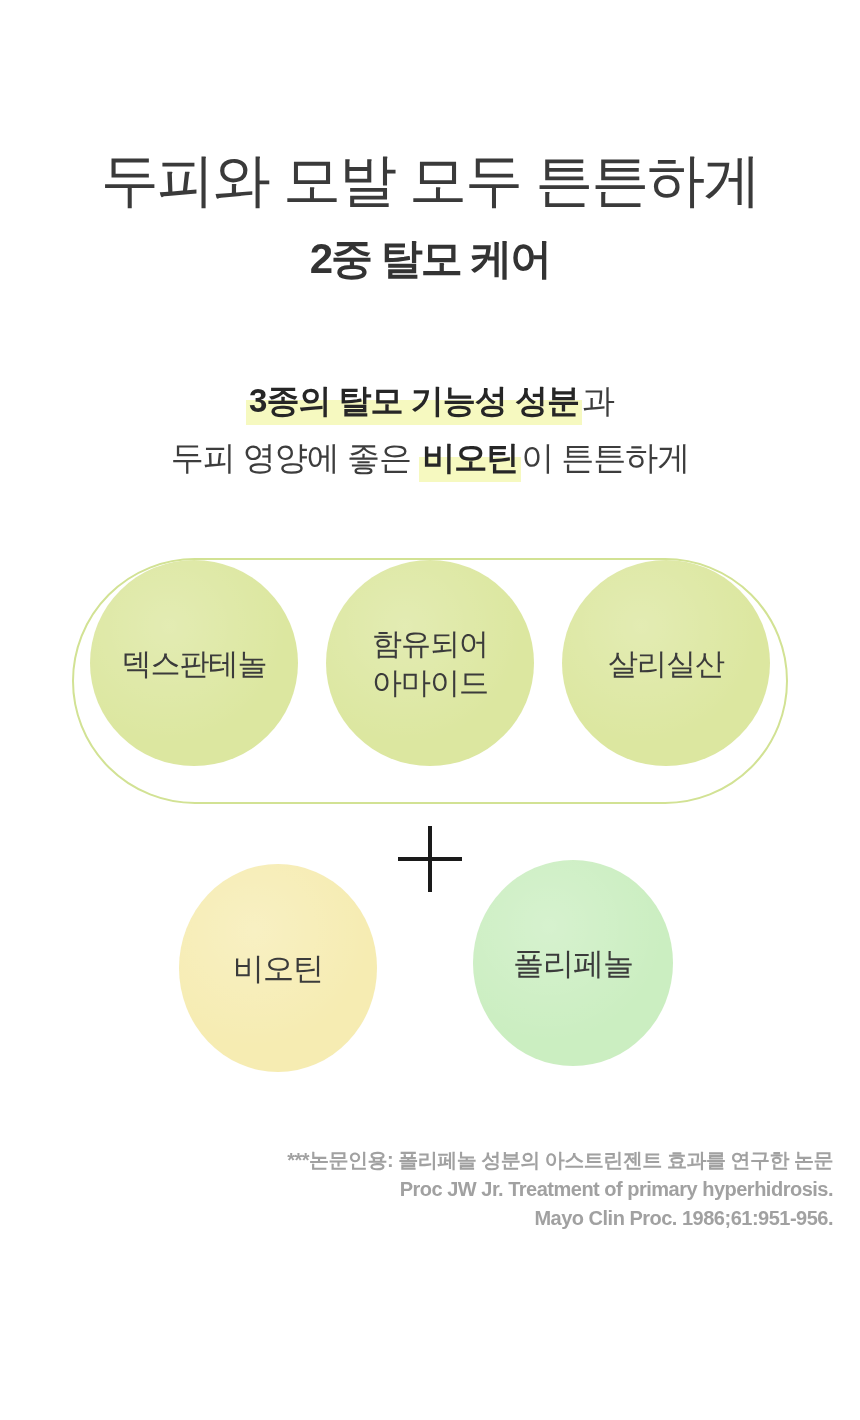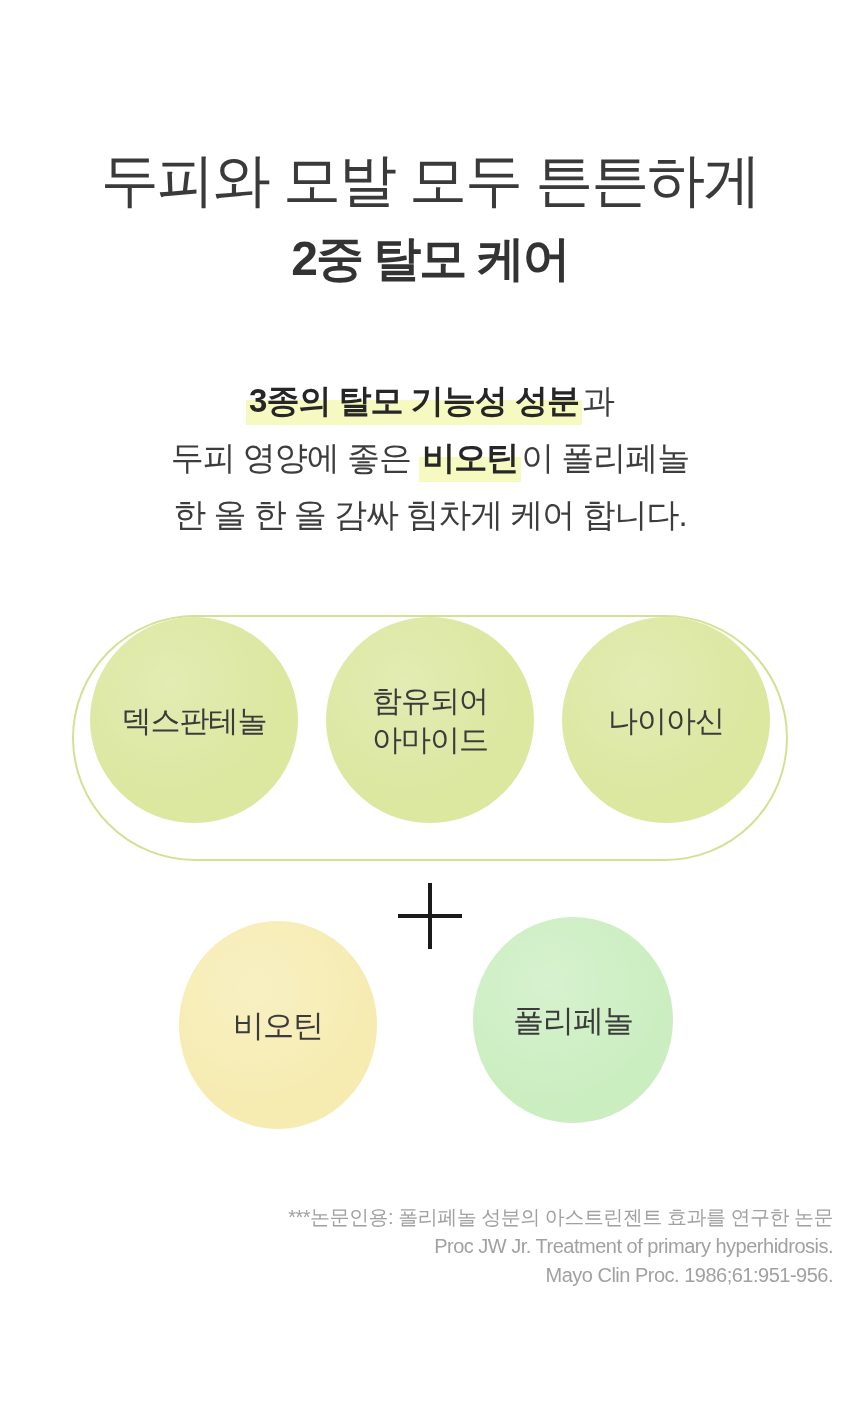--- a/index.html
+++ b/index.html
@@ -27,21 +27,21 @@
   
   .header{padding-top:126px;text-align:center;}
   .headline-1{
     margin:0;
     font-size:58px;line-height:76px;
     font-weight:400;letter-spacing:-2px;
     color:var(--heading-text);
   }
   .headline-2{
     margin:6px 0 0;
-    font-size:48px;line-height:70px;
+    font-size:42px;line-height:70px;
     font-weight:700;letter-spacing:-2px;
     color:#333;
   }
   
   .desc{margin-top:78px;text-align:center;}
   .desc p{
     margin:0;
     font-size:33px;line-height:57px;
     letter-spacing:-1px;
     color:var(--body-text);
@@ -93,54 +93,54 @@
     width:200px;height:206px;
     background-color:var(--lightgreen-circle);
     background-image:radial-gradient(circle at 38% 32%, rgba(255,255,255,.22), rgba(255,255,255,0) 62%);
   }
   .bottom .circle-label{font-size:31px;}
   
   .citation{
     margin-top:56px;
     padding-right:27px;
     text-align:right;
+    font-weight:bold;
   }
   .citation p{
     margin:0;
     font-size:20px;line-height:29px;
     letter-spacing:-0.5px;
     color:var(--citation-text);
   }
 </style>
 </head>
 <body>
 
 <div class="page">
 
   <header class="header">
     <h1 class="headline-1">두피와 모발 모두 튼튼하게</h1>
     <h2 class="headline-2">2중 탈모 케어</h2>
   </header>
 
   <section class="desc">
     <p><span class="hl bold">3종의 탈모 기능성 성분</span><span>과</span></p>
-    <p><span>두피 영양에 좋은 </span><span class="hl bold">비오틴</span><span>이 폴리페놀</span></p>
-    <p>한 올 한 올 감싸 힘차게 케어 합니다.</p>
+    <p><span>두피 영양에 좋은 </span><span class="hl bold">비오틴</span><span>이 튼튼하게</span></p>
   </section>
 
   <section class="pill">
     <div class="circle fn-circle">
       <span class="circle-label">덱스판테놀</span>
     </div>
     <div class="circle fn-circle">
       <span class="circle-label">함유되어
 아마이드</span>
     </div>
     <div class="circle fn-circle">
-      <span class="circle-label">나이아신</span>
+      <span class="circle-label">살리실산</span>
     </div>
   </section>
 
   <section class="bottom">
     <svg class="plus-icon" width="66" height="66" viewBox="0 0 66 66" aria-hidden="true">
       <line x1="33" y1="0" x2="33" y2="66" stroke="var(--plus)" stroke-width="4"></line>
       <line x1="1" y1="33" x2="65" y2="33" stroke="var(--plus)" stroke-width="4"></line>
     </svg>
     <div class="circle biotin-circle">
       <span class="circle-label">비오틴</span>

